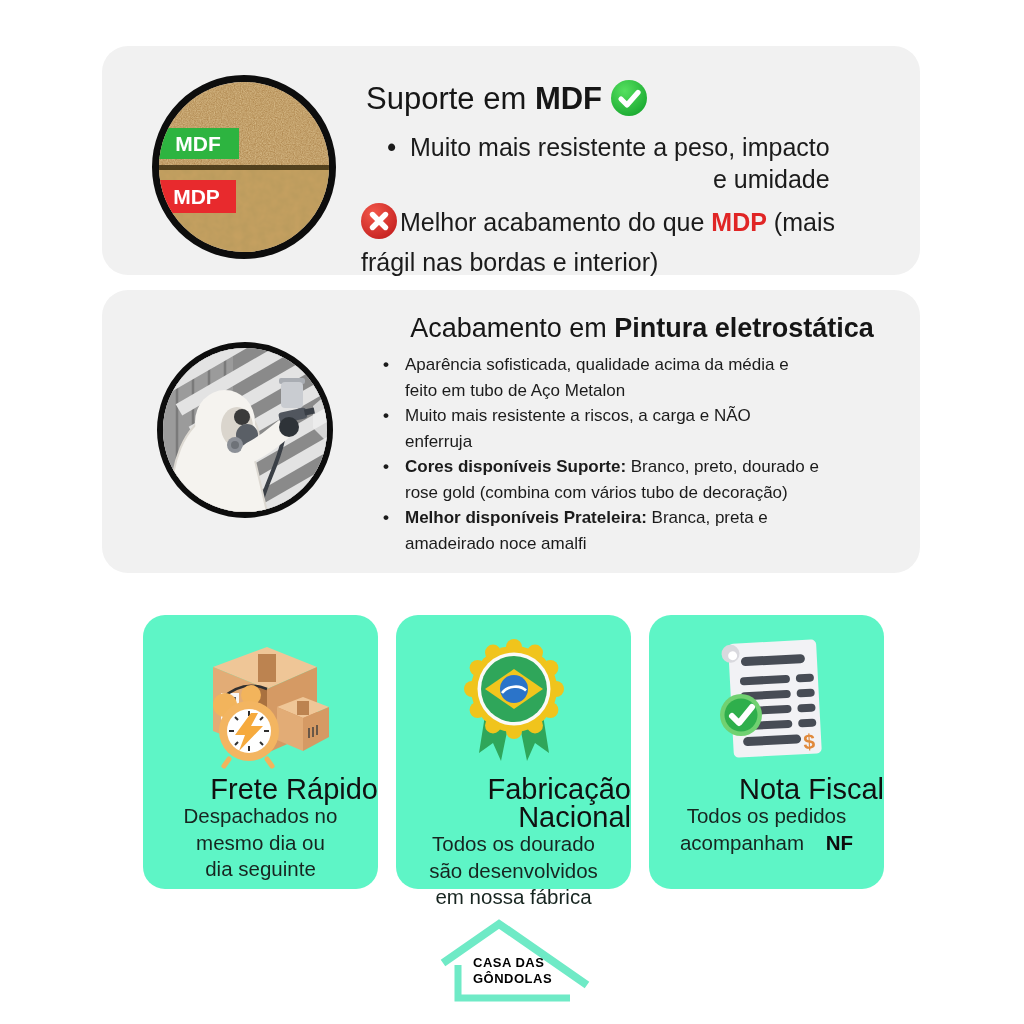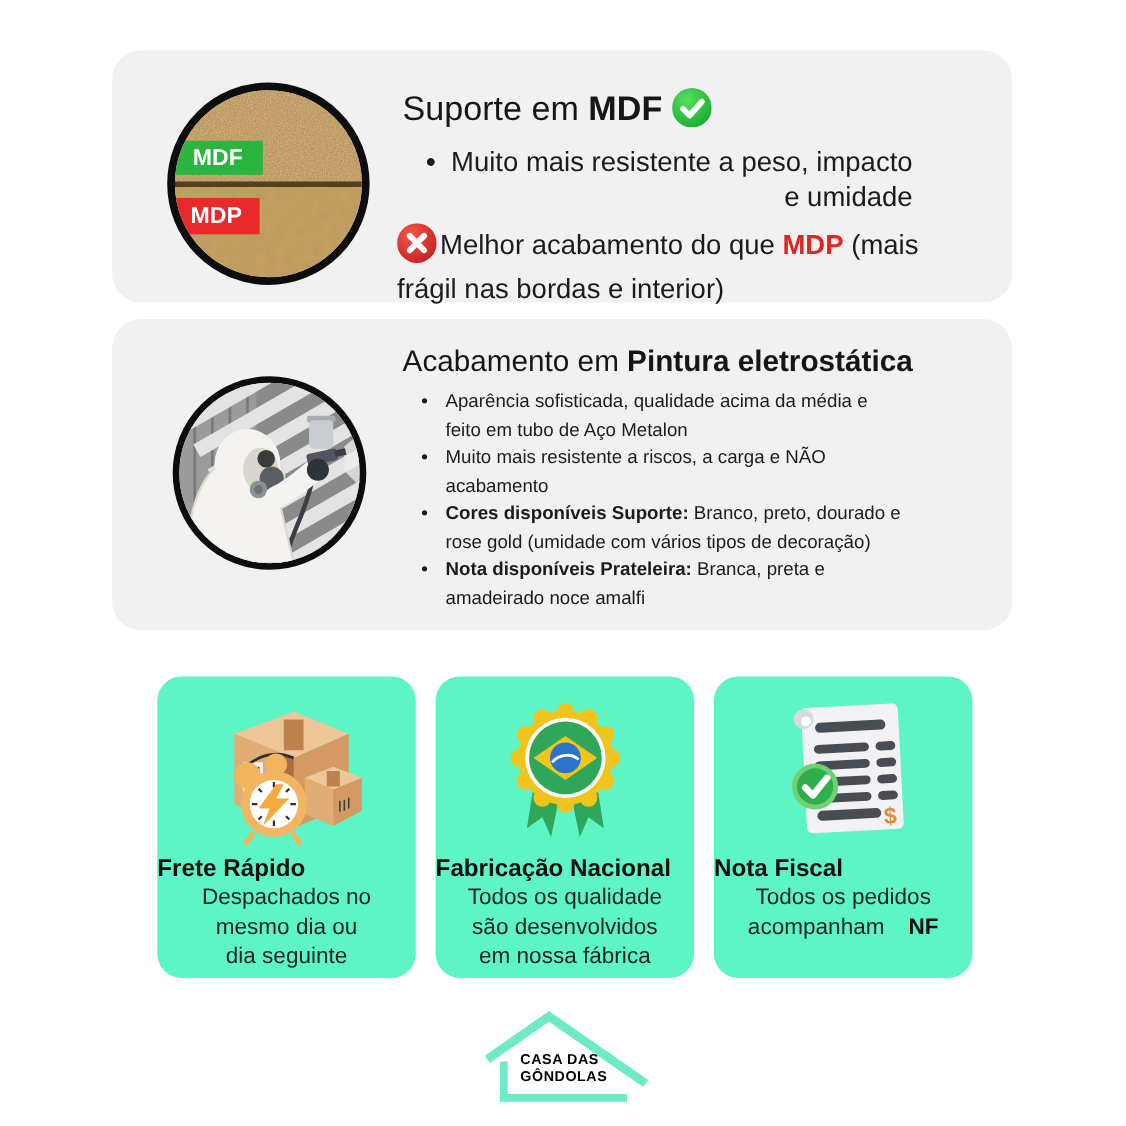--- a/index.html
+++ b/index.html
@@ -30,34 +30,34 @@
   .bullet-a{display:flex;margin-top:5px;font-size:25px;line-height:31.5px;padding-left:16px;text-align:right;}
   .bullet-a .b-dot::before{content:"\2022";}
   .b-dot{width:14px;margin-right:14px;font-weight:700;}
   .b-line{display:block;}
   .cross-block{margin-left:-5px;margin-top:8px;font-size:25px;line-height:31.5px;}
   .cross-badge{display:inline-block;vertical-align:-8px;margin-right:3px;}
   .red-b{color:#e02525;font-weight:800;}
 
   
   .text-b{position:absolute;left:366px;top:310px;width:552px;}
-  .title-b{margin:0;font-size:27px;line-height:37px;font-weight:500;color:#161616;}
+  .title-b{margin:0;font-size:27px;line-height:37px;font-weight:500;color:#161616;text-align:center;}
   .title-b b{font-weight:800;}
   .bullets-b{margin-top:5px;}
   .bullet-b{display:flex;font-size:17px;line-height:25.5px;padding-left:17px;}
   .bullet-b .b-dot{width:10px;margin-right:12px;}
   .bullet-b .b-dot::before{content:"\2022";}
   .bullet-b b{font-weight:800;}
 
   
   .feature-card{position:absolute;top:615px;width:235px;height:274px;background:#5ef5c6;
                 border-radius:22px;}
   .fc-1{left:143px;} .fc-2{left:396px;} .fc-3{left:649px;}
   .feature-icon{height:148px;margin-top:12px;display:flex;align-items:center;justify-content:center;}
-  .feature-title{text-align:left;font-size:22px;font-weight:700;line-height:28px;color:#101010;}
+  .feature-title{text-align:right;font-size:29px;font-weight:400;line-height:28px;color:#101010;}
   .feature-line{text-align:center;font-size:20.5px;line-height:26.5px;color:#172520;}
   .feature-line b{font-weight:800;color:#0d0d0d;margin-left:16px;}
 
   
   .logo{position:absolute;left:437px;top:915px;width:160px;height:98px;}
   .logo svg{position:absolute;left:0;top:0;}
   .logo-text{position:absolute;left:36px;top:40px;color:#000000;font-weight:700;
              font-size:13px;line-height:16px;letter-spacing:.5px;}
 </style>
 </head>
@@ -178,34 +178,34 @@
           <span class="b-dot"></span>
           <span>
             <span class="b-line"><b></b><span>Aparência sofisticada, qualidade acima da média e</span></span>
             <span class="b-line">feito em tubo de Aço Metalon</span>
           </span>
         </div>
         <div class="bullet-b">
           <span class="b-dot"></span>
           <span>
             <span class="b-line"><b></b><span>Muito mais resistente a riscos, a carga e NÃO</span></span>
-            <span class="b-line">acabamento</span>
+            <span class="b-line">enferruja</span>
           </span>
         </div>
         <div class="bullet-b">
           <span class="b-dot"></span>
           <span>
             <span class="b-line"><b>Cores disponíveis Suporte:</b><span> Branco, preto, dourado e</span></span>
-            <span class="b-line">rose gold (umidade com vários tipos de decoração)</span>
+            <span class="b-line">rose gold (combina com vários tubo de decoração)</span>
           </span>
         </div>
         <div class="bullet-b">
           <span class="b-dot"></span>
           <span>
-            <span class="b-line"><b>Nota disponíveis Prateleira:</b><span> Branca, preta e</span></span>
+            <span class="b-line"><b>Melhor disponíveis Prateleira:</b><span> Branca, preta e</span></span>
             <span class="b-line">amadeirado noce amalfi</span>
           </span>
         </div>
       </div>
     </div>
   </section>
 
   <div class="feature-card fc-1">
     <div class="feature-icon">
       <svg width="152" height="140" viewBox="0 0 152 140">
@@ -279,21 +279,21 @@
             <circle cx="106.4" cy="77" r="8"></circle>
         </g>
         <circle cx="70" cy="56" r="36.5" fill="#fafaf7"></circle>
         <circle cx="70" cy="56" r="33" fill="#2fa65a"></circle>
         <polygon points="41,56 70,36 99,56 70,76" fill="#f2c51d"></polygon>
         <circle cx="70" cy="56" r="14" fill="#2b74c9"></circle>
         <path d="M58 60 C64 52.5 76 51.5 82 57.5" stroke="#ffffff" stroke-width="2.6" fill="none"></path>
       </svg>
     </div>
     <div class="feature-title">Fabricação Nacional</div>
-    <div class="feature-line">Todos os qualidade</div>
+    <div class="feature-line">Todos os dourado</div>
     <div class="feature-line">são desenvolvidos</div>
     <div class="feature-line">em nossa fábrica</div>
   </div>
 
   <div class="feature-card fc-3">
     <div class="feature-icon">
       <svg width="132" height="142" viewBox="0 0 132 142">
         <g transform="rotate(-3 66 70)">
           <rect x="30" y="12" width="88" height="114" rx="5" fill="#f2f2f5"></rect>
           <circle cx="32" cy="22" r="9" fill="#d9d9de"></circle>

